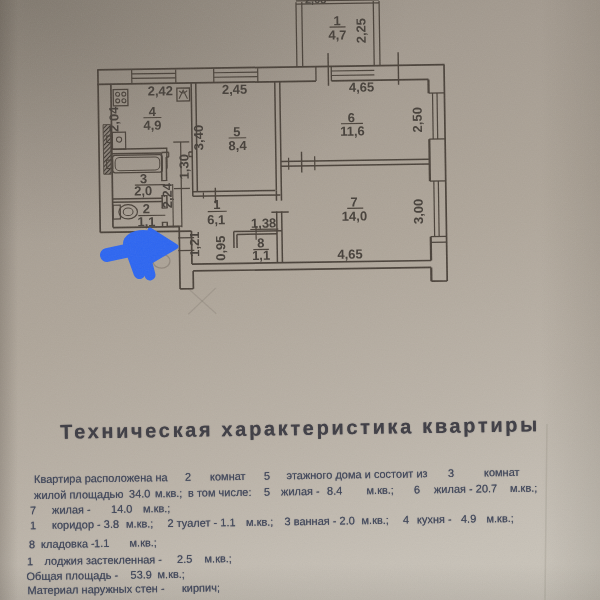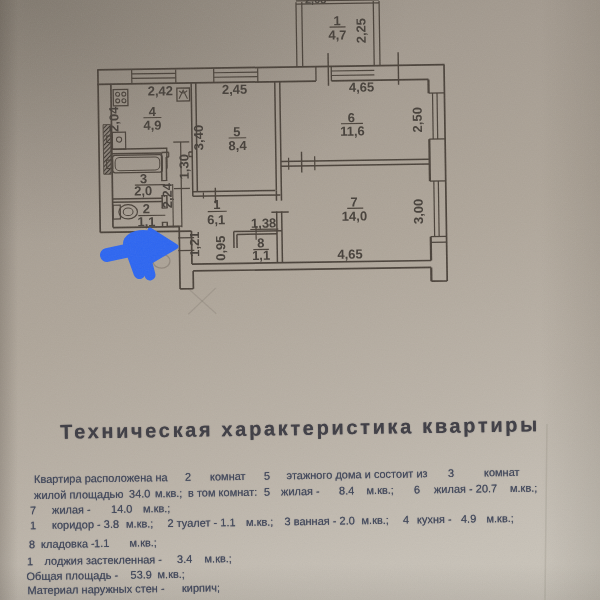--- a/index.html
+++ b/index.html
@@ -378,24 +378,24 @@
     <span style="left:264px">5</span>
     <span style="left:286.5px">этажного дома и состоит из</span>
     <span style="left:448px">3</span>
     <span style="left:484px">комнат</span>
   </div>
 
 <div class="tl" style="top:488.5px">
     <span style="left:34px">жилой площадью</span>
     <span style="left:129px">34.0</span>
     <span style="left:155px">м.кв.;</span>
-    <span style="left:188px">в том комнат:</span>
+    <span style="left:188px">в том числе:</span>
     <span style="left:264px">5</span>
     <span style="left:281px">жилая -</span>
-    <span style="left:339px">8.4</span>
+    <span style="left:327px">8.4</span>
     <span style="left:366.5px">м.кв.;</span>
     <span style="left:414px">6</span>
     <span style="left:434px">жилая - 20.7</span>
     <span style="left:510px">м.кв.;</span>
   </div>
 
 <div class="tl" style="top:504.0px">
     <span style="left:30px">7</span>
     <span style="left:52px">жилая -</span>
     <span style="left:111px">14.0</span>
@@ -419,21 +419,21 @@
 <div class="tl" style="top:537.5px">
     <span style="left:29px">8</span>
     <span style="left:41px">кладовка -</span>
     <span style="left:94px">1.1</span>
     <span style="left:129.5px">м.кв.;</span>
   </div>
 
 <div class="tl" style="top:554.5px">
     <span style="left:27px">1</span>
     <span style="left:44.5px">лоджия застекленная -</span>
-    <span style="left:177px">3.4</span>
+    <span style="left:177px">2.5</span>
     <span style="left:204.5px">м.кв.;</span>
   </div>
 
 <div class="tl" style="top:569.5px">
     <span style="left:26.5px">Общая площадь -</span>
     <span style="left:130.5px">53.9</span>
     <span style="left:157.5px">м.кв.;</span>
   </div>
 
 <div class="tl" style="top:584.0px">

